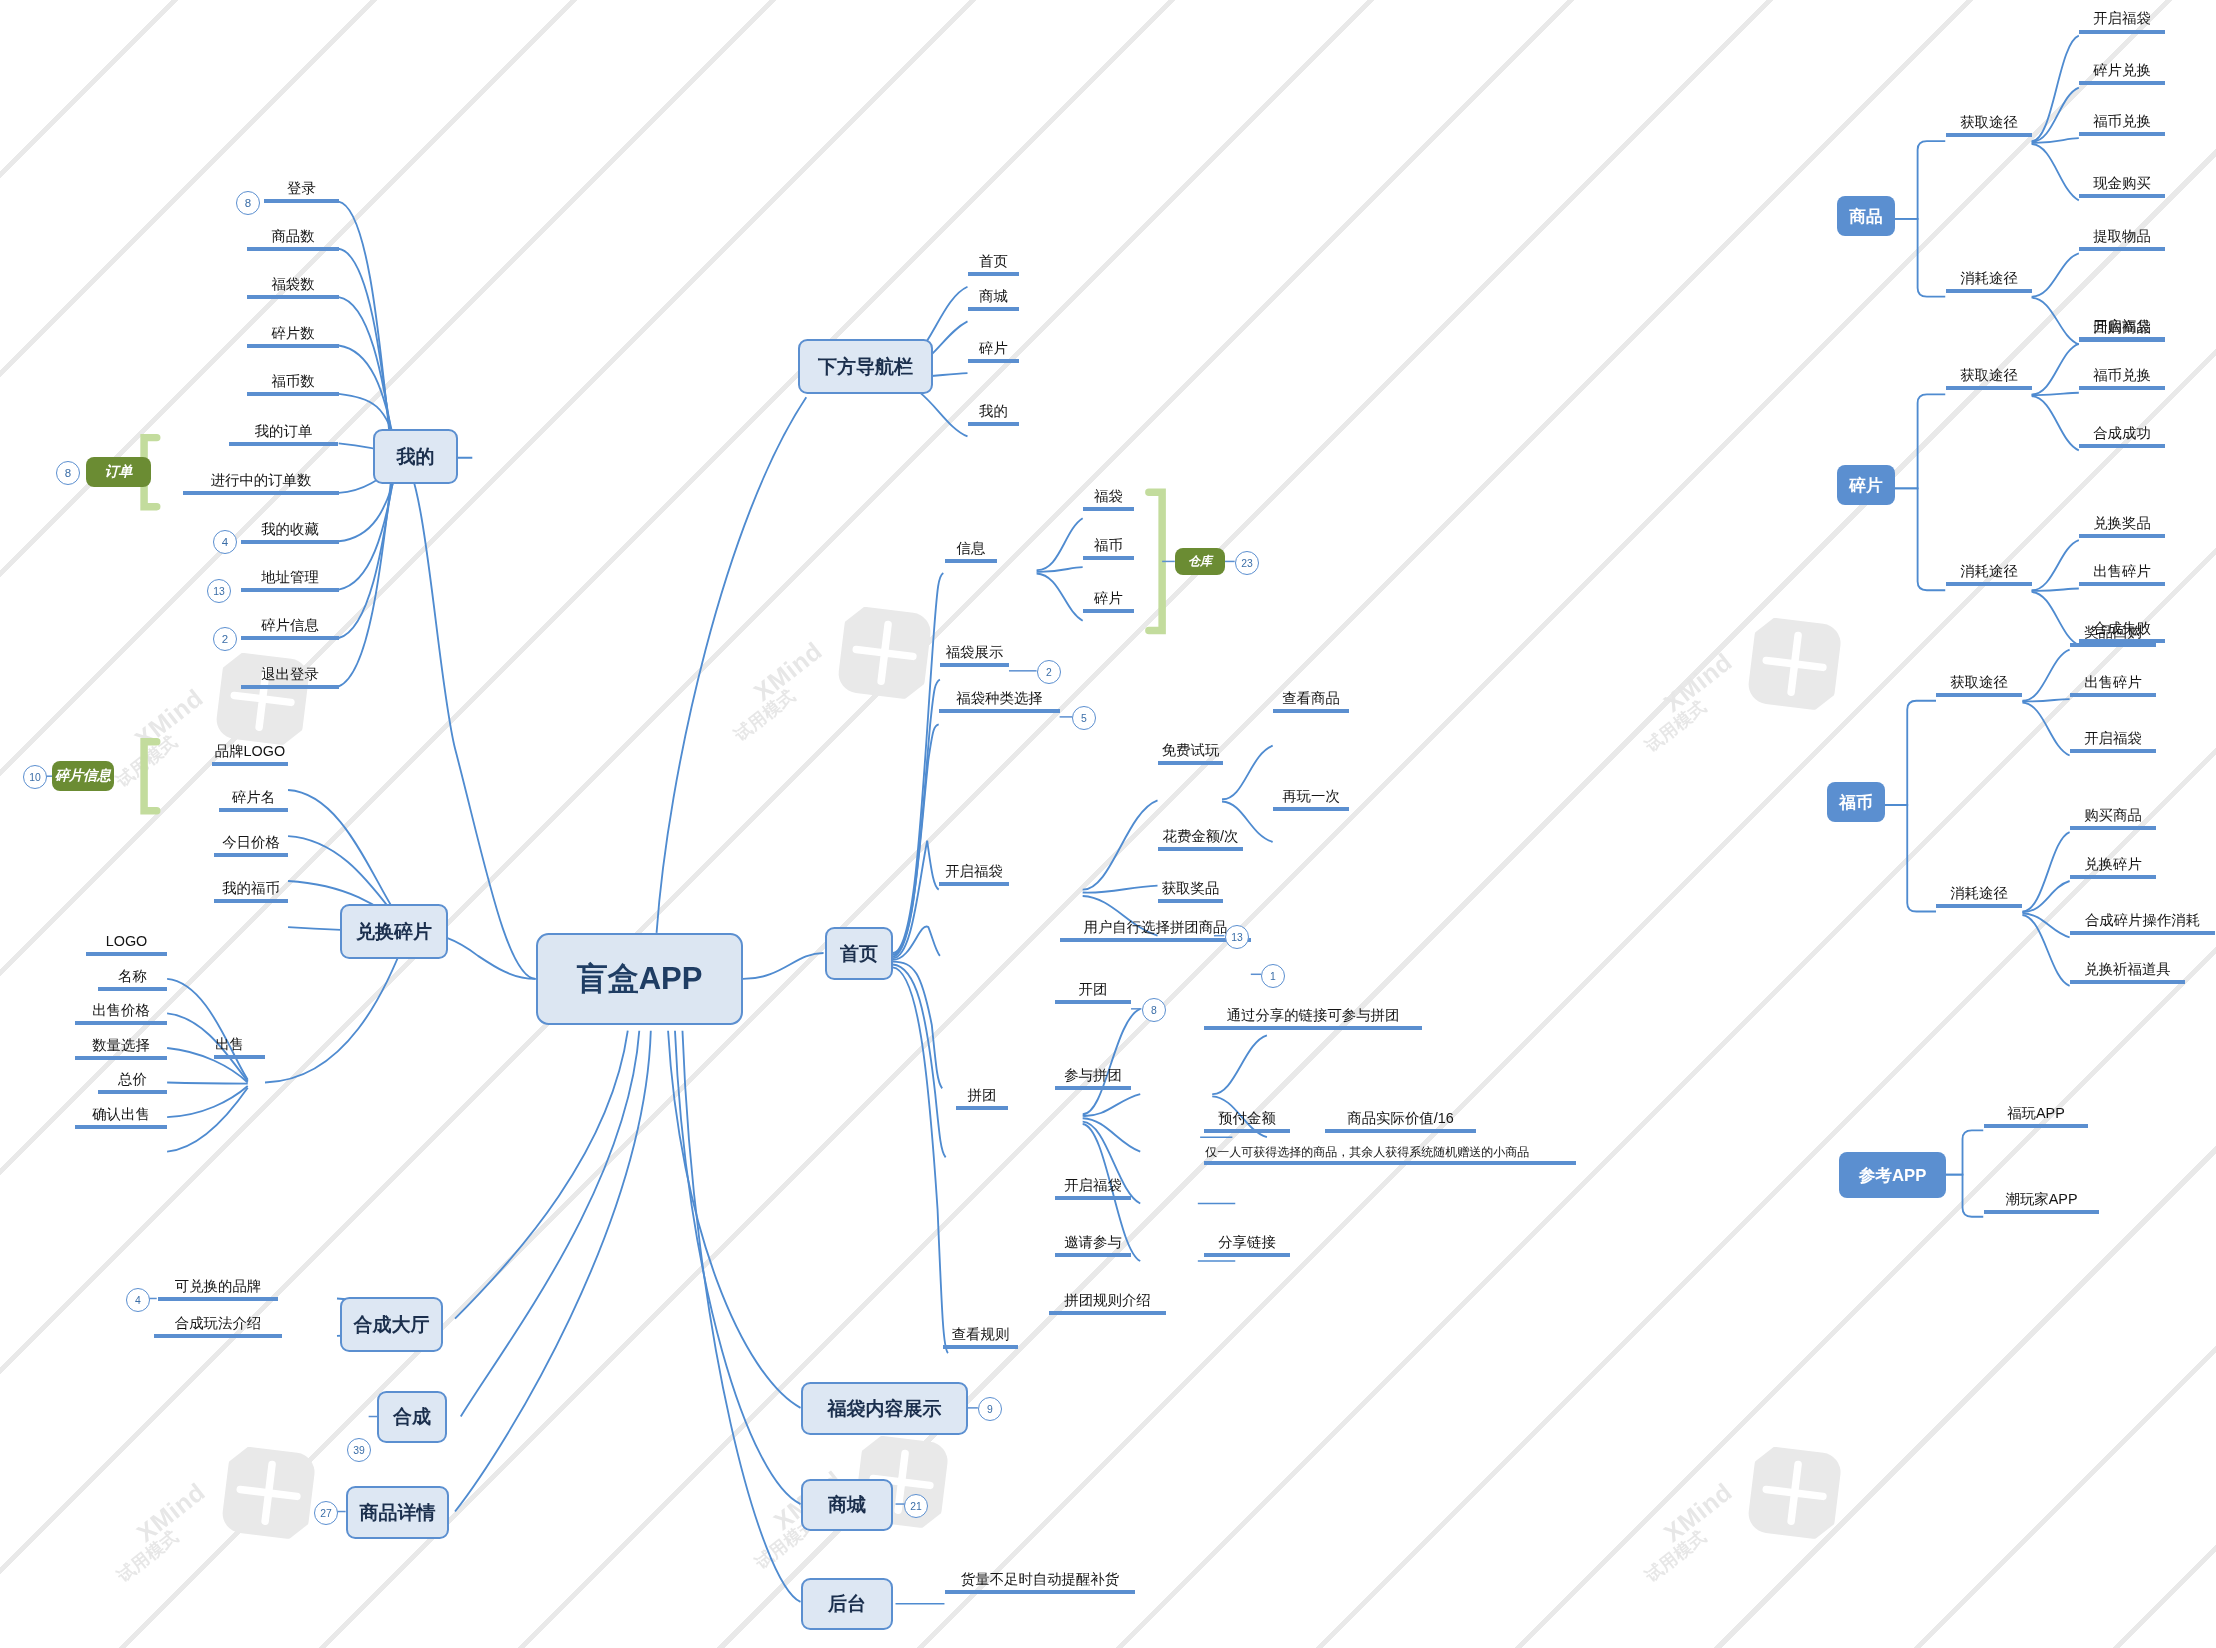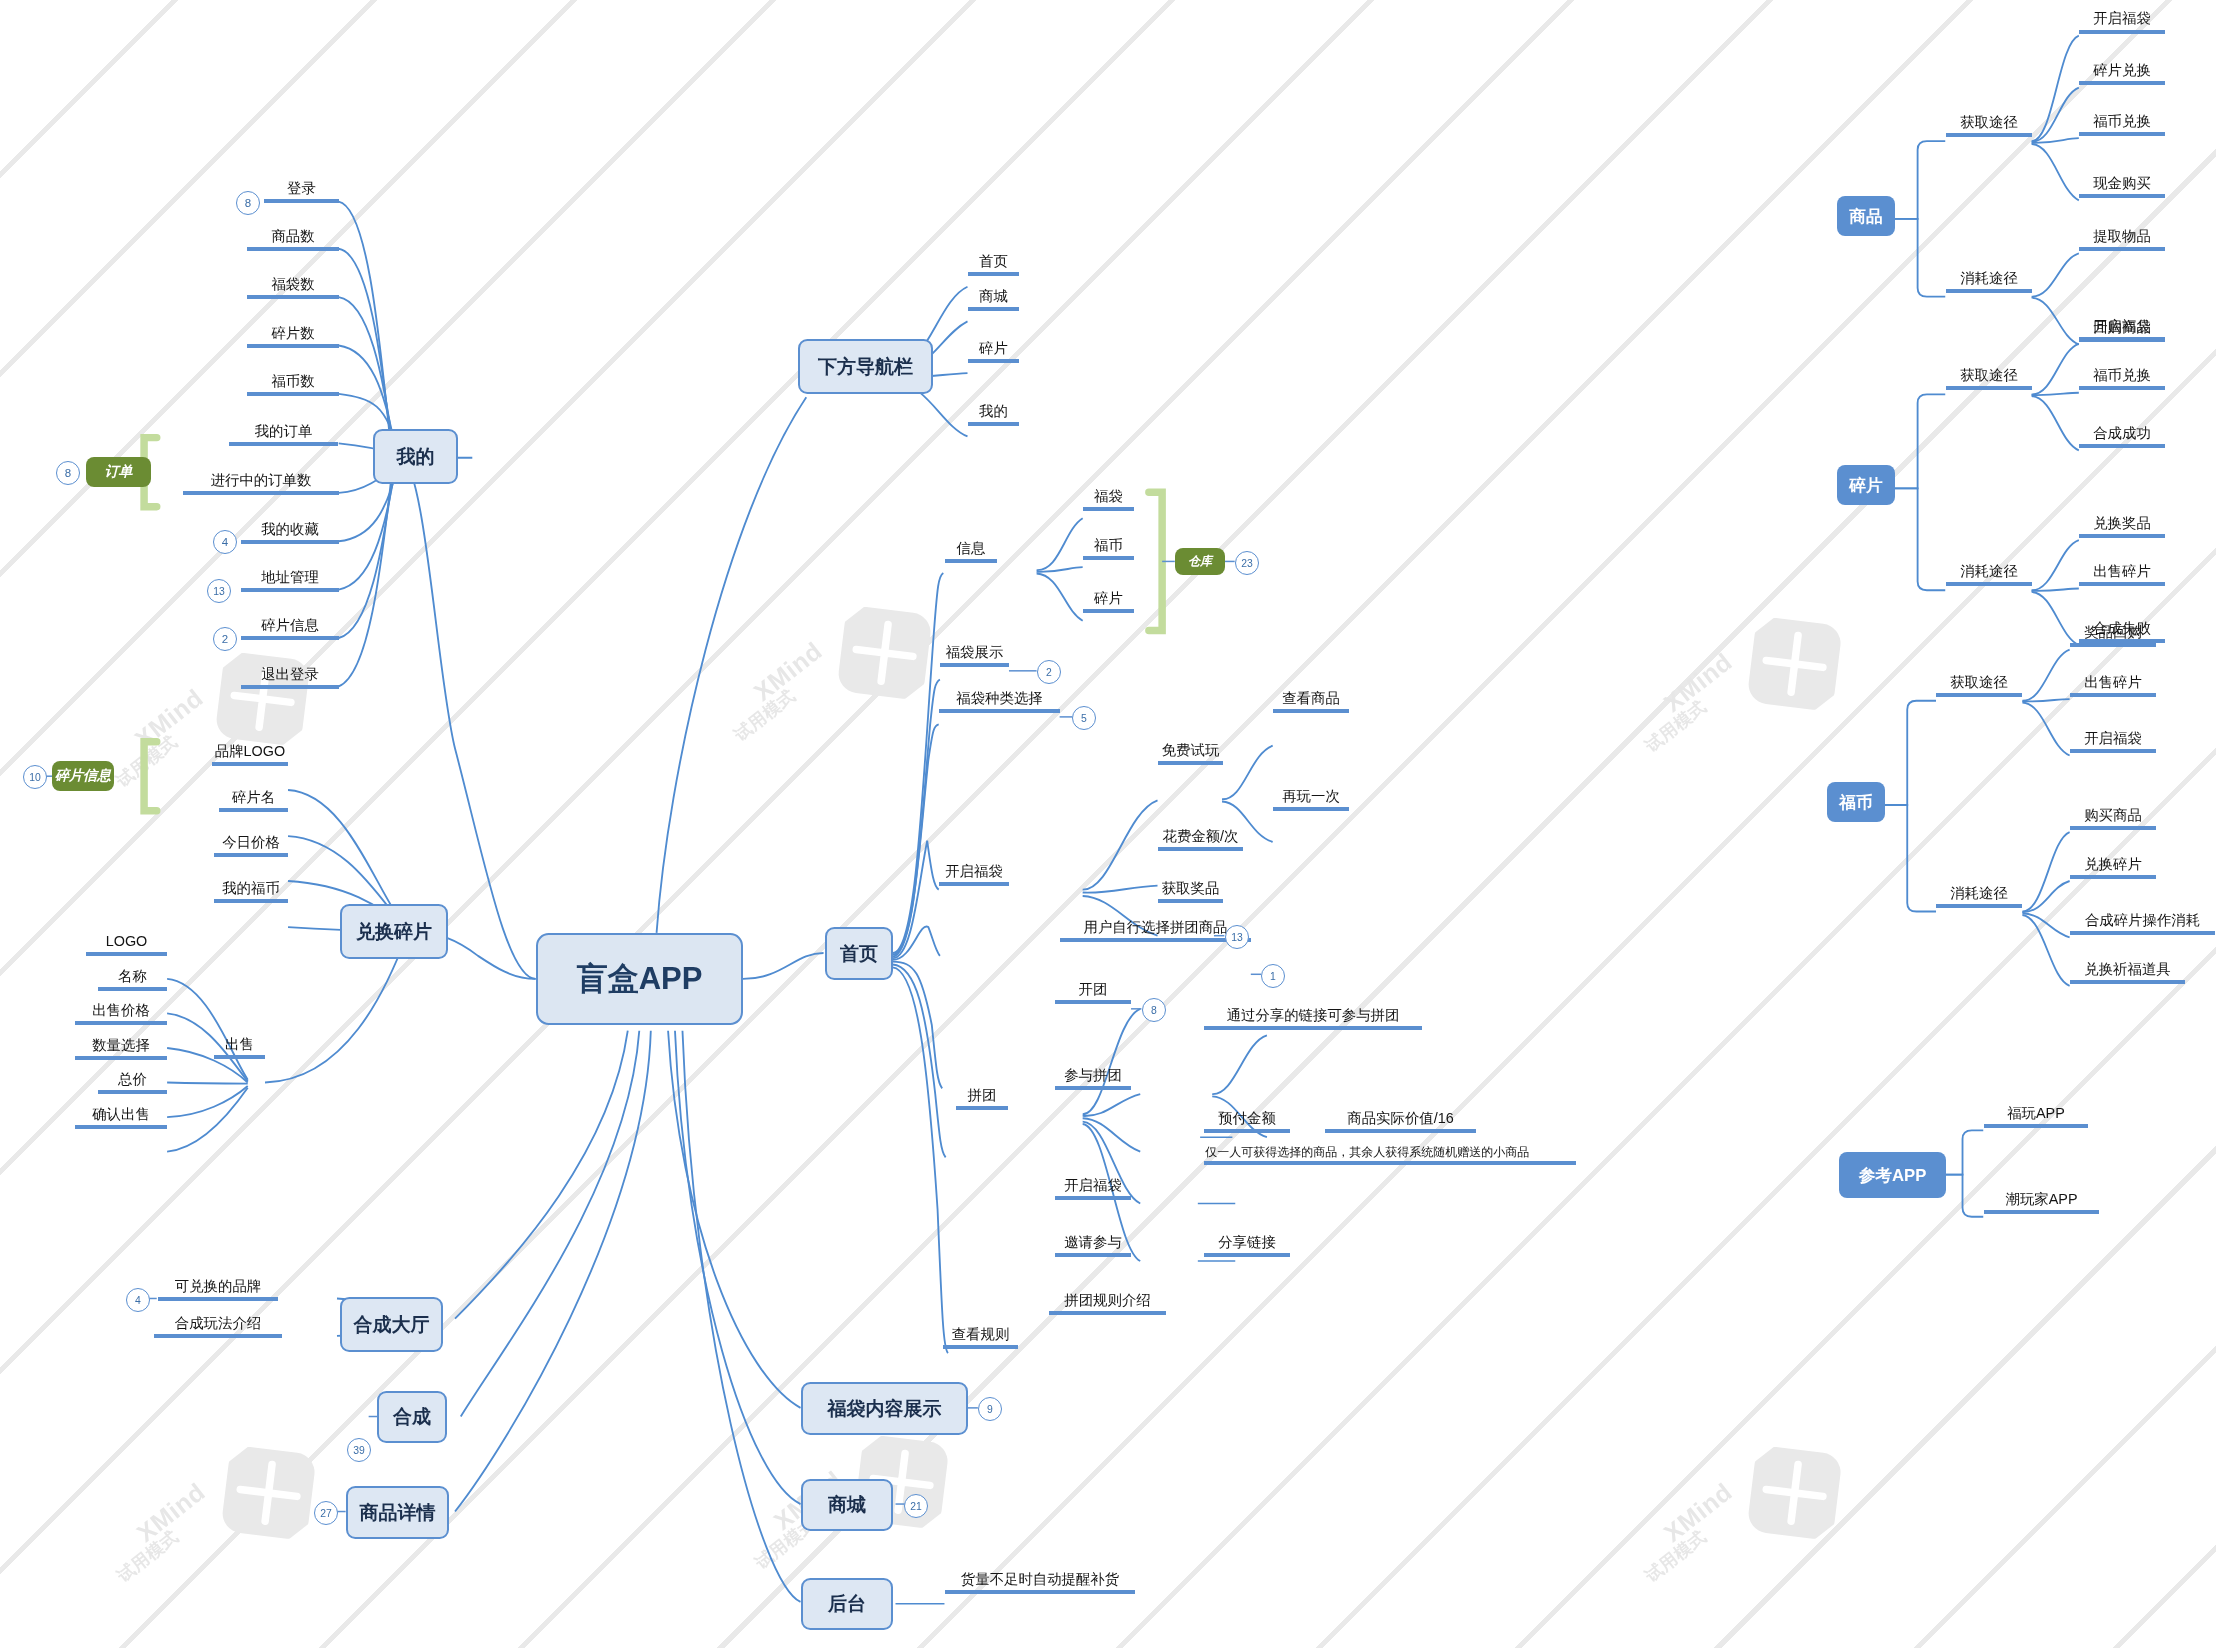--- a/index.html
+++ b/index.html
@@ -379,21 +379,21 @@
 </div>
 <div class="badge" style="left:56px;top:461px;">8</div>
 
 <div class="node main-node" style="left:340px;top:904px;width:108px;height:55px;">
   <span>兑换碎片</span>
 </div>
 <div class="ul" style="left:212px;top:743px;width:76px;text-align:center;">品牌LOGO</div>
 <div class="ul" style="left:219px;top:789px;width:69px;text-align:center;">碎片名</div>
 <div class="ul" style="left:214px;top:834px;width:74px;text-align:center;">今日价格</div>
 <div class="ul" style="left:214px;top:880px;width:74px;text-align:center;">我的福币</div>
-<div class="ul" style="left:214px;top:1036px;width:51px;text-align:center;">出售</div>
+<div class="ul" style="left:214px;top:1036px;width:51px;">出售</div>
 <div class="ul" style="left:86px;top:933px;width:81px;text-align:center;">LOGO</div>
 <div class="ul" style="left:98px;top:968px;width:69px;text-align:center;">名称</div>
 <div class="ul" style="left:75px;top:1002px;width:92px;text-align:center;">出售价格</div>
 <div class="ul" style="left:75px;top:1037px;width:92px;text-align:center;">数量选择</div>
 <div class="ul" style="left:98px;top:1071px;width:69px;text-align:center;">总价</div>
 <div class="ul" style="left:75px;top:1106px;width:92px;text-align:center;">确认出售</div>
 <div class="node green-node" style="left:52px;top:761px;width:62px;height:30px;">
   <span>碎片信息</span>
 </div>
 <div class="badge sm" style="left:23px;top:765px;">10</div>

